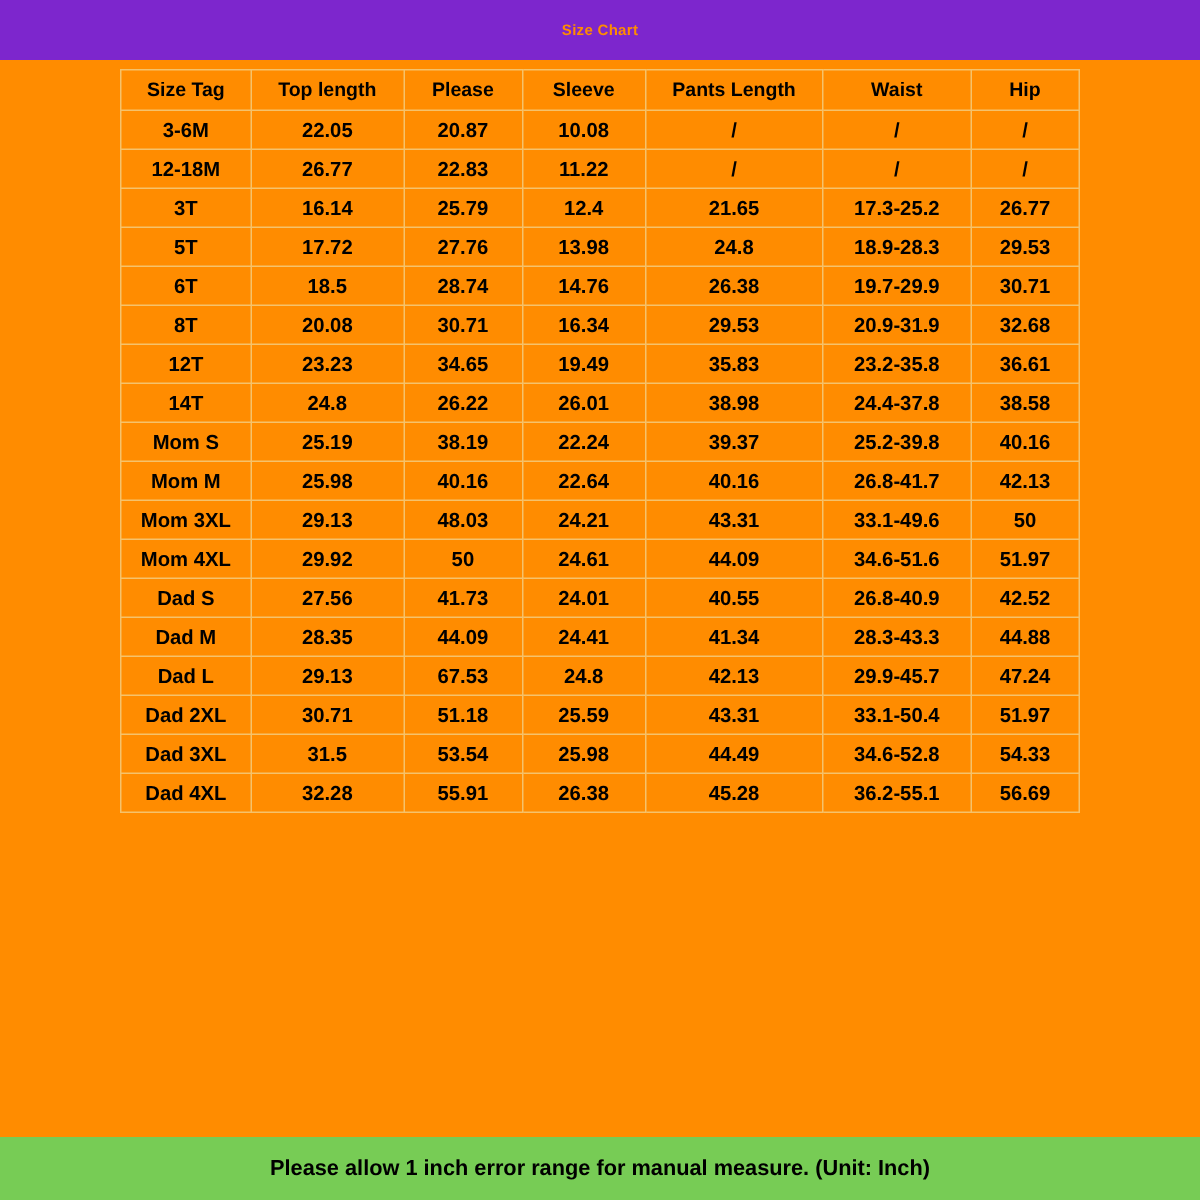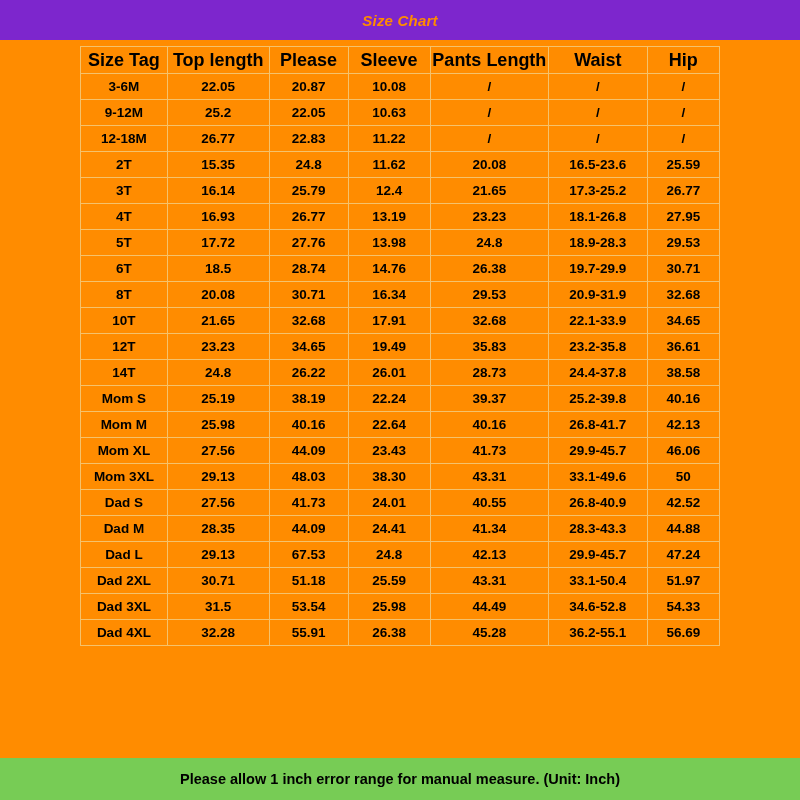--- a/index.html
+++ b/index.html
@@ -24,24 +24,23 @@
   .title-bar {
     background: #7d26cd;
     height: 40px;
     display: flex;
     align-items: center;
     justify-content: center;
     flex: 0 0 auto;
   }
   .title-bar .title-text {
     color: #ff8c00;
-    font-size: 15px;
+    font-size: 10px;
     font-weight: bold;
     letter-spacing: 0.2px;
-    font-style: italic;
   }
   .table-wrap {
     flex: 1 1 auto;
     padding: 6px 80px 0 80px;
     box-sizing: border-box;
   }
   table.size-table {
     width: 100%;
     border-collapse: collapse;
     table-layout: fixed;
@@ -53,21 +52,21 @@
     color: #000;
     font-size: 13.5px;
     font-weight: bold;
     height: 25px;
     line-height: 25px;
     padding: 0;
     overflow: hidden;
     white-space: nowrap;
   }
   table.size-table th {
-    font-size: 18px;
+    font-size: 13px;
     height: 26px;
     line-height: 26px;
   }
   table.size-table col.c0 { width: 13.2%; }
   table.size-table col.c1 { width: 15.5%; }
   table.size-table col.c2 { width: 12%; }
   table.size-table col.c3 { width: 12.5%; }
   table.size-table col.c4 { width: 18%; }
   table.size-table col.c5 { width: 15%; }
   table.size-table col.c6 { width: 11%; }
@@ -121,65 +120,38 @@
         <tr>
           <td>3-6M</td>
           <td>22.05</td>
           <td>20.87</td>
           <td>10.08</td>
           <td>/</td>
           <td>/</td>
           <td>/</td>
         </tr>
         <tr>
-          <td>9-12M</td>
-          <td>25.2</td>
-          <td>22.05</td>
-          <td>10.63</td>
-          <td>/</td>
-          <td>/</td>
-          <td>/</td>
-        </tr>
-        <tr>
           <td>12-18M</td>
           <td>26.77</td>
           <td>22.83</td>
           <td>11.22</td>
           <td>/</td>
           <td>/</td>
           <td>/</td>
-        </tr>
-        <tr>
-          <td>2T</td>
-          <td>15.35</td>
-          <td>24.8</td>
-          <td>11.62</td>
-          <td>20.08</td>
-          <td>16.5-23.6</td>
-          <td>25.59</td>
         </tr>
         <tr>
           <td>3T</td>
           <td>16.14</td>
           <td>25.79</td>
           <td>12.4</td>
           <td>21.65</td>
           <td>17.3-25.2</td>
           <td>26.77</td>
         </tr>
         <tr>
-          <td>4T</td>
-          <td>16.93</td>
-          <td>26.77</td>
-          <td>13.19</td>
-          <td>23.23</td>
-          <td>18.1-26.8</td>
-          <td>27.95</td>
-        </tr>
-        <tr>
           <td>5T</td>
           <td>17.72</td>
           <td>27.76</td>
           <td>13.98</td>
           <td>24.8</td>
           <td>18.9-28.3</td>
           <td>29.53</td>
         </tr>
         <tr>
           <td>6T</td>
@@ -193,43 +165,34 @@
         <tr>
           <td>8T</td>
           <td>20.08</td>
           <td>30.71</td>
           <td>16.34</td>
           <td>29.53</td>
           <td>20.9-31.9</td>
           <td>32.68</td>
         </tr>
         <tr>
-          <td>10T</td>
-          <td>21.65</td>
-          <td>32.68</td>
-          <td>17.91</td>
-          <td>32.68</td>
-          <td>22.1-33.9</td>
-          <td>34.65</td>
-        </tr>
-        <tr>
           <td>12T</td>
           <td>23.23</td>
           <td>34.65</td>
           <td>19.49</td>
           <td>35.83</td>
           <td>23.2-35.8</td>
           <td>36.61</td>
         </tr>
         <tr>
           <td>14T</td>
           <td>24.8</td>
           <td>26.22</td>
           <td>26.01</td>
-          <td>28.73</td>
+          <td>38.98</td>
           <td>24.4-37.8</td>
           <td>38.58</td>
         </tr>
         <tr>
           <td>Mom S</td>
           <td>25.19</td>
           <td>38.19</td>
           <td>22.24</td>
           <td>39.37</td>
           <td>25.2-39.8</td>
@@ -238,36 +201,36 @@
         <tr>
           <td>Mom M</td>
           <td>25.98</td>
           <td>40.16</td>
           <td>22.64</td>
           <td>40.16</td>
           <td>26.8-41.7</td>
           <td>42.13</td>
         </tr>
         <tr>
-          <td>Mom XL</td>
-          <td>27.56</td>
-          <td>44.09</td>
-          <td>23.43</td>
-          <td>41.73</td>
-          <td>29.9-45.7</td>
-          <td>46.06</td>
-        </tr>
-        <tr>
           <td>Mom 3XL</td>
           <td>29.13</td>
           <td>48.03</td>
-          <td>38.30</td>
+          <td>24.21</td>
           <td>43.31</td>
           <td>33.1-49.6</td>
           <td>50</td>
+        </tr>
+        <tr>
+          <td>Mom 4XL</td>
+          <td>29.92</td>
+          <td>50</td>
+          <td>24.61</td>
+          <td>44.09</td>
+          <td>34.6-51.6</td>
+          <td>51.97</td>
         </tr>
         <tr>
           <td>Dad S</td>
           <td>27.56</td>
           <td>41.73</td>
           <td>24.01</td>
           <td>40.55</td>
           <td>26.8-40.9</td>
           <td>42.52</td>
         </tr>

